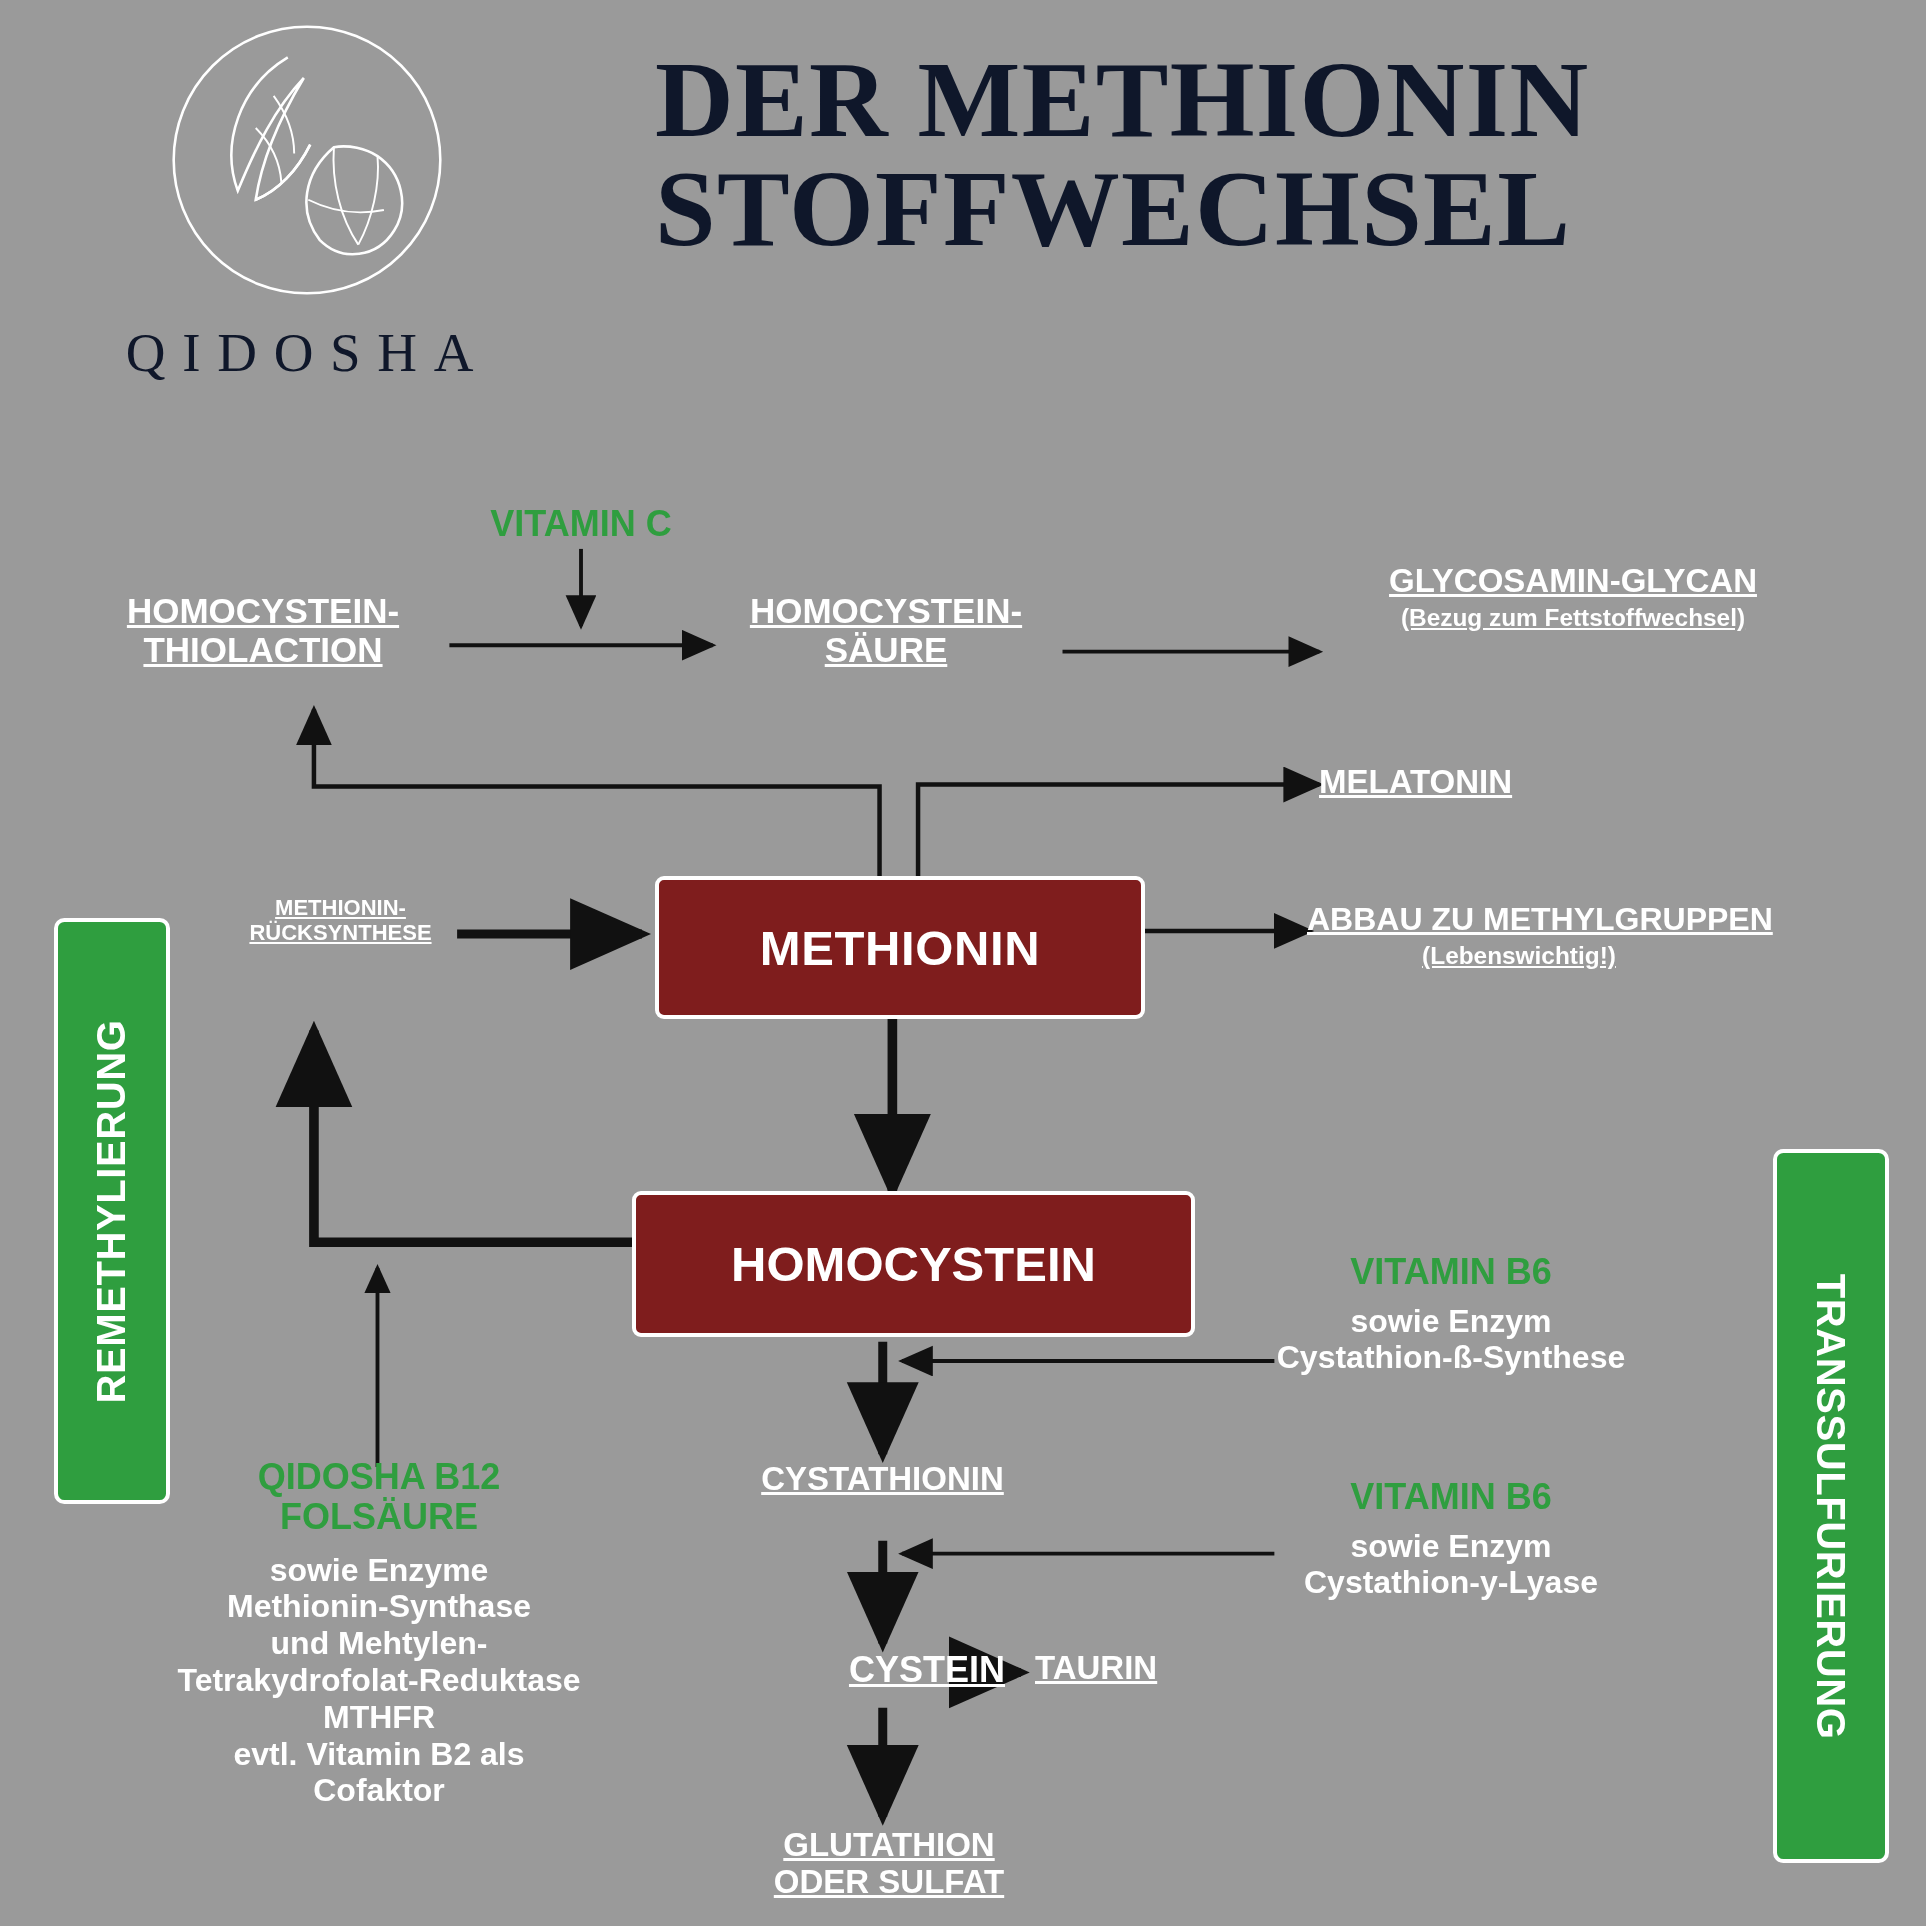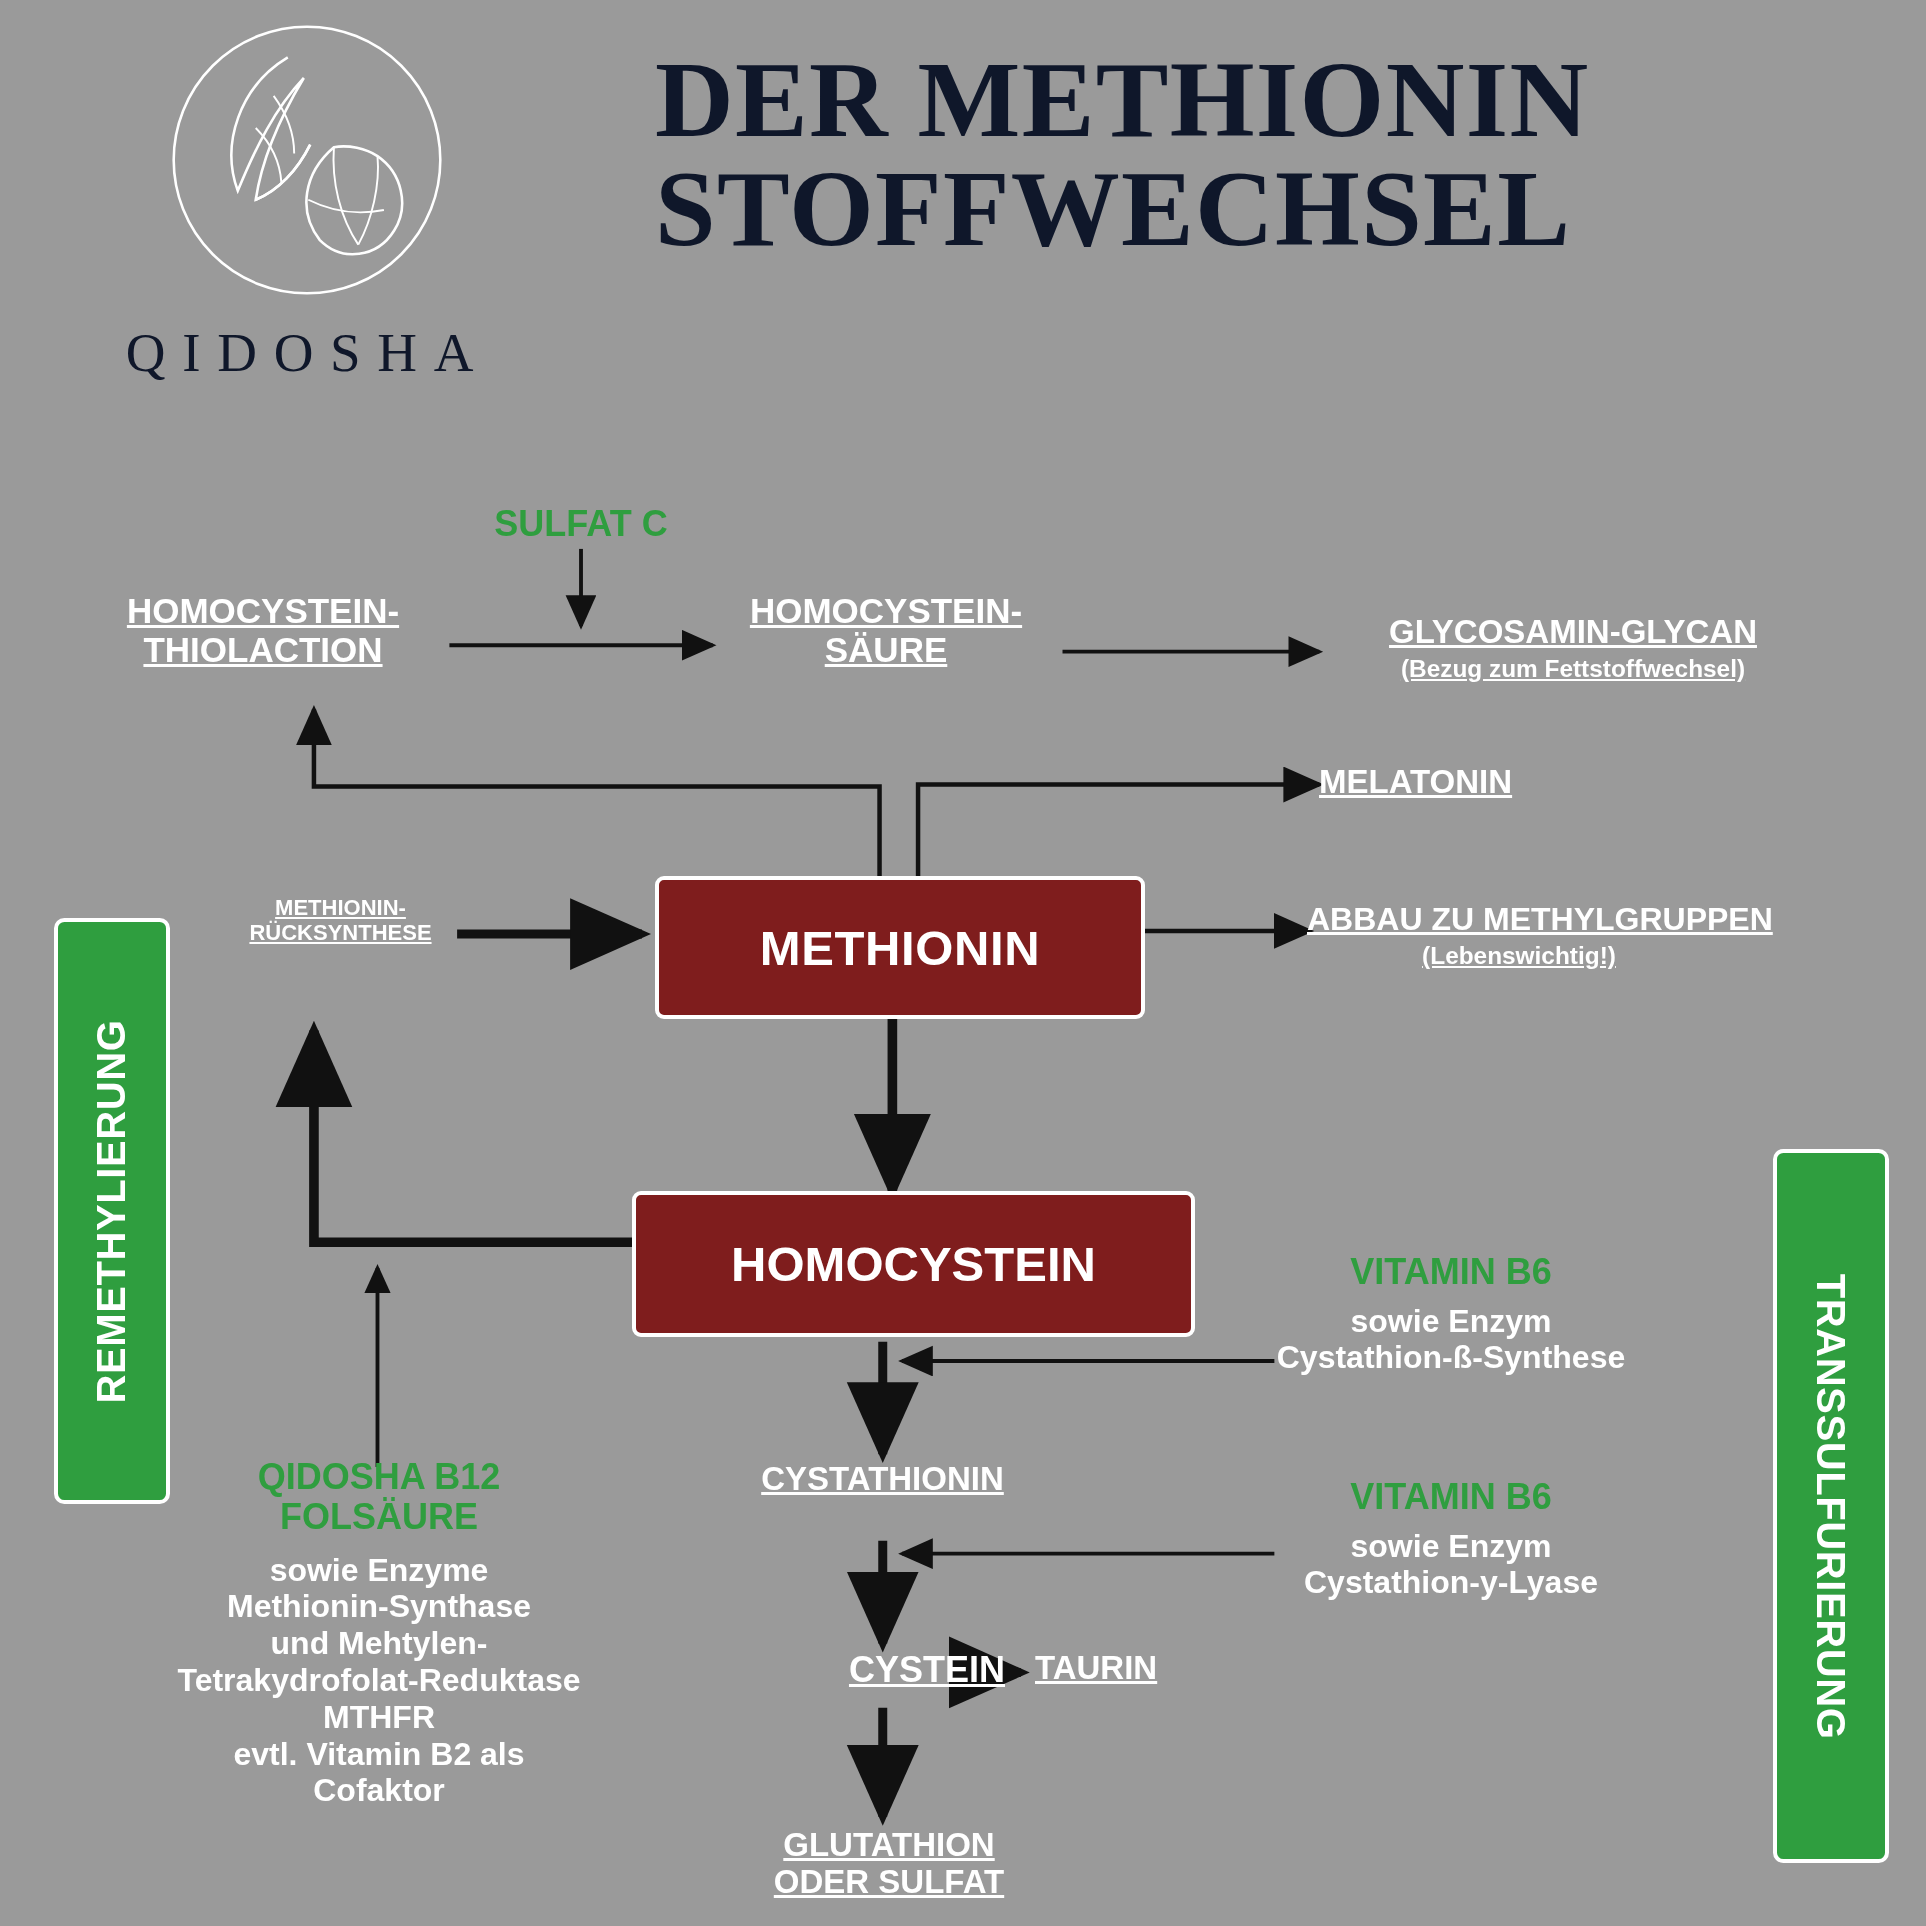--- a/index.html
+++ b/index.html
@@ -170,33 +170,33 @@
 </svg>
 
 <div class="abs side-banner" id="banner-left" style="left:54px; top:918px; width:108px; height:578px;">
   <span class="rot-left">REMETHYLIERUNG</span>
 </div>
 
 <div class="abs side-banner" id="banner-right" style="left:1773px; top:1149px; width:108px; height:706px;">
   <span class="rot-right">TRANSSULFURIERUNG</span>
 </div>
 
-<div class="abs green-text" style="left:398px; top:504px; width:366px; font-size:36px;">SULFAT C</div>
+<div class="abs green-text" style="left:398px; top:504px; width:366px; font-size:36px;">VITAMIN C</div>
 
 <div class="abs lbl" style="left:64px; top:591px; width:398px; font-size:35px;">
   <div>HOMOCYSTEIN-</div>
   <div>THIOLACTION</div>
 </div>
 
 <div class="abs lbl" style="left:700px; top:591px; width:372px; font-size:35px;">
   <div>HOMOCYSTEIN-</div>
   <div>SÄURE</div>
 </div>
 
-<div class="abs lbl" style="left:1284px; top:614px; width:578px; font-size:33px;">
+<div class="abs lbl" style="left:1284px; top:563px; width:578px; font-size:33px;">
   <div>GLYCOSAMIN-GLYCAN</div>
   <div style="font-size:24.4px; margin-top:3.9px;">(Bezug zum Fettstoffwechsel)</div>
 </div>
 
 <div class="abs lbl" style="left:1319px; top:764px; width:398px; font-size:33px; text-align:left;">MELATONIN</div>
 
 <div class="abs lbl" style="left:212px; top:896px; width:257px; font-size:22px;">
   <div>METHIONIN-</div>
   <div>RÜCKSYNTHESE</div>
 </div>

